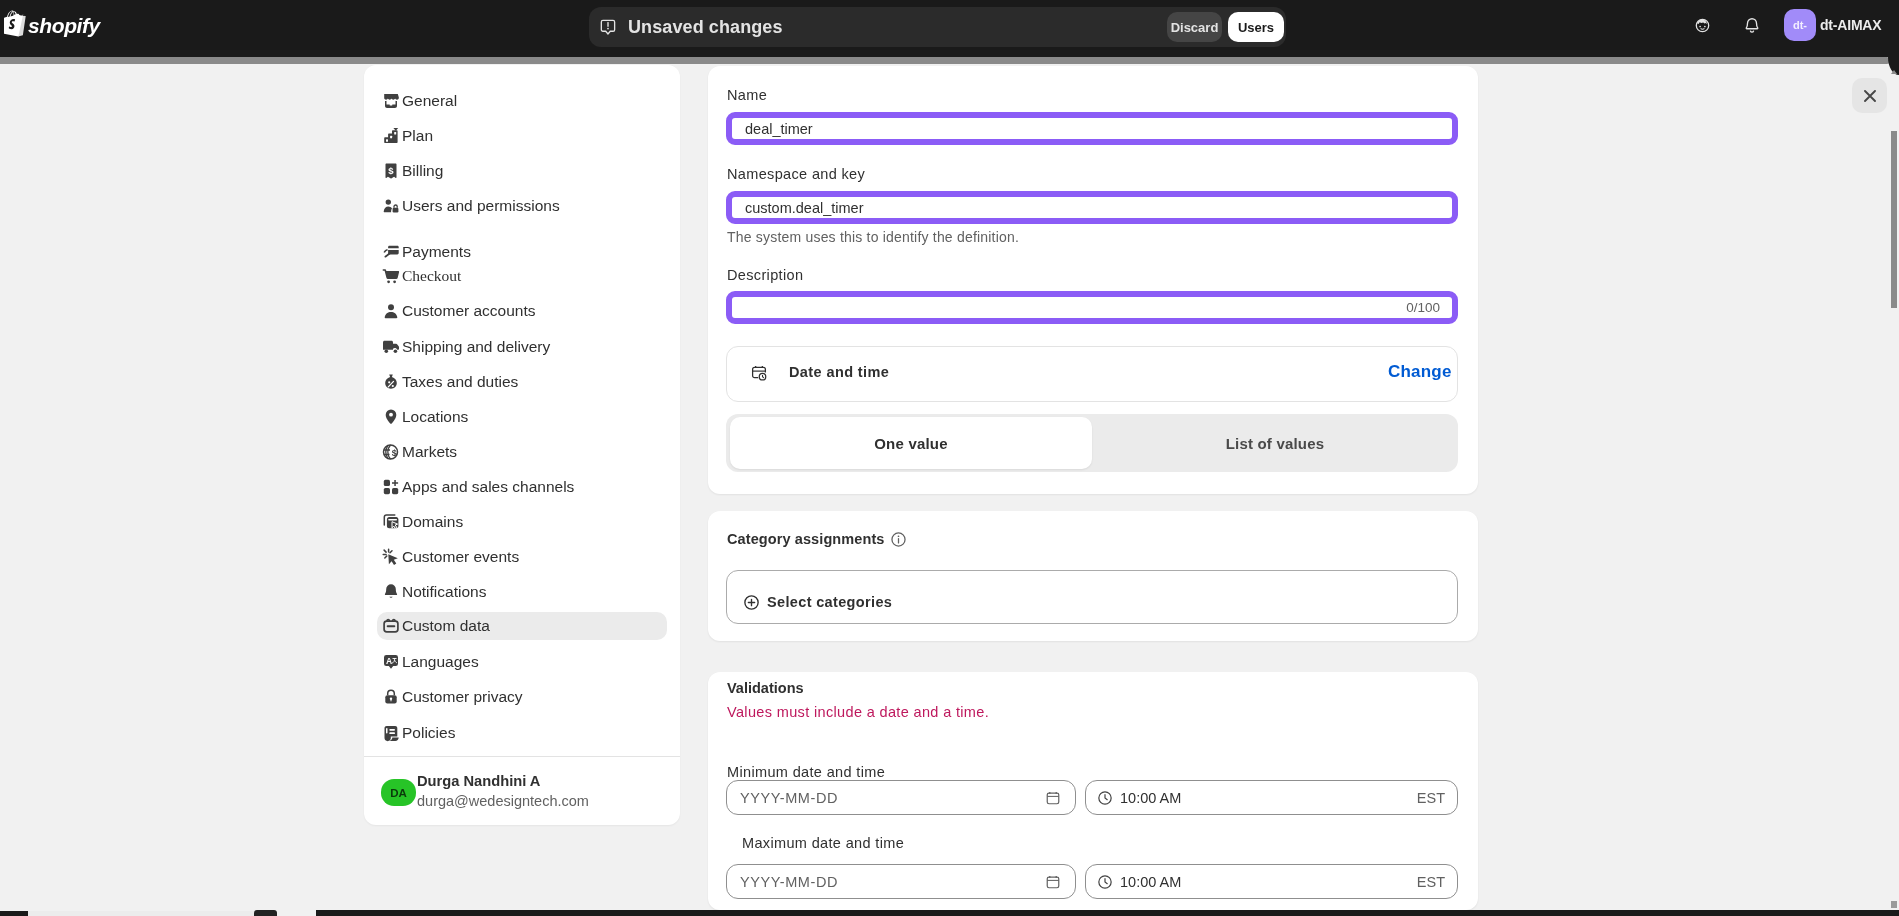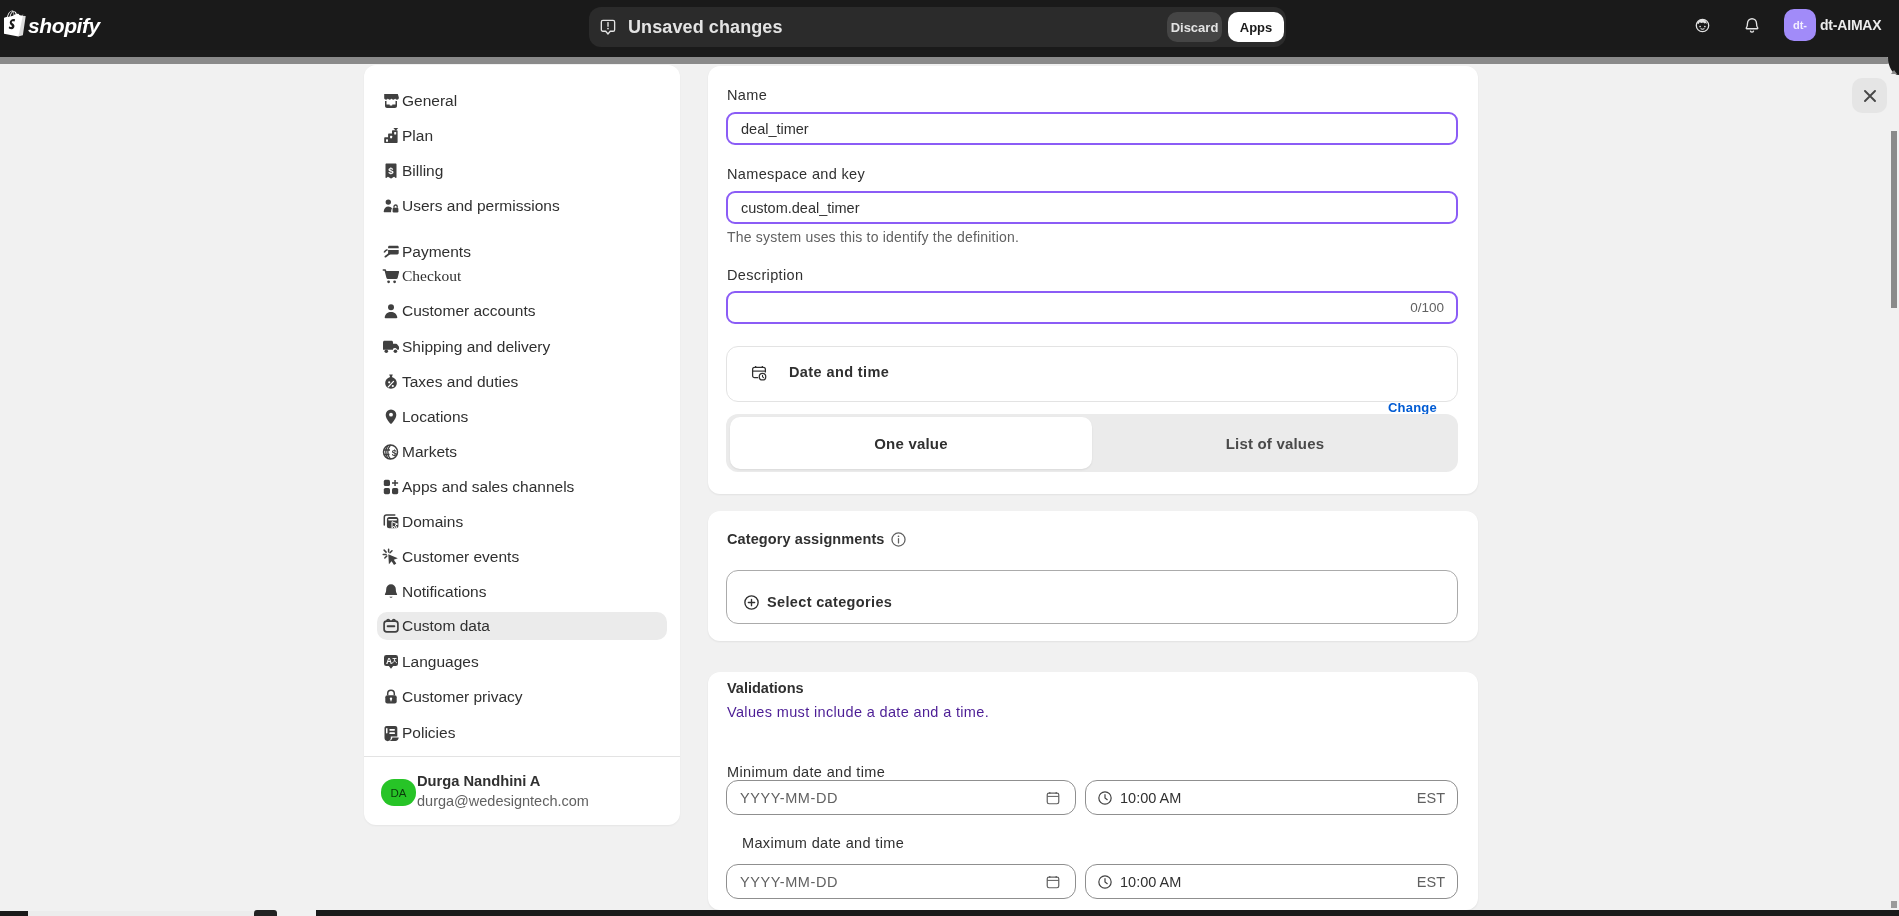--- a/index.html
+++ b/index.html
@@ -14,21 +14,21 @@
   .tbtn { position:absolute; top:12px; height:30px; border-radius:10px; font-size:13px; font-weight:700; display:flex; align-items:center; justify-content:center; }
   
   #sidebar { position:absolute; left:364px; top:65px; width:316px; height:760px; background:#fff; border-radius:12px; box-shadow:0 1px 2px rgba(0,0,0,.05); }
   .nav-item { position:absolute; left:13px; width:290px; height:32px; display:flex; align-items:center; border-radius:10px; }
   .nav-item svg { margin-left:4px; width:20px; height:20px; flex:none; }
   .nav-item span { margin-left:1px; font-size:15.5px; color:#303030; }
   .nav-sel { background:#ebebeb; }
   
   .card { position:absolute; left:708px; width:770px; background:#fff; border-radius:12px; box-shadow:0 1px 2px rgba(26,26,26,.07); }
   .lbl { position:absolute; font-size:14.5px; letter-spacing:.35px; line-height:20px; color:#303030; }
-  .inp { position:absolute; background:#fff; border:2px solid #8b5cf6; border-radius:9px; display:flex; align-items:center; font-size:14.5px; color:#303030; }
+  .inp { position:absolute; background:#fff; border:6px solid #8b5cf6; border-radius:9px; display:flex; align-items:center; font-size:14.5px; color:#303030; }
   .inp2 { position:absolute; background:#fff; border:1px solid #8f8f8f; border-radius:12px; display:flex; align-items:center; font-size:14.5px; color:#303030; }
   .gray { color:#616161; }
 </style>
 </head>
 <body>
 
 <div id="topbar"></div>
 <div id="strip"></div>
 <div id="corner"></div>
 
@@ -40,21 +40,21 @@
 <div class="abs" style="left:28px;top:14px;color:#fff;font-size:21px;font-weight:700;font-style:italic;letter-spacing:-.4px;">shopify</div>
 
 <div id="pill"></div>
 <svg class="abs" style="left:600px;top:19px" width="16" height="17" viewBox="0 0 16 17" fill="none" stroke="#e3e3e3" stroke-width="1.4">
   <path d="M2.6 1.1h10.8c.9 0 1.6.7 1.6 1.6v8.2c0 .9-.7 1.6-1.6 1.6h-3l-2.4 2.8-2.4-2.8h-3c-.9 0-1.6-.7-1.6-1.6V2.7c0-.9.7-1.6 1.6-1.6z" transform="scale(0.95) translate(0.4,0.4)"></path>
   <path d="M8 3.6v3.6" stroke-linecap="round"></path>
   <circle cx="8" cy="9.6" r="0.9" fill="#e3e3e3" stroke="none"></circle>
 </svg>
 <div class="abs" style="left:628px;top:17px;color:#e3e3e3;font-size:18px;font-weight:700;letter-spacing:.1px;">Unsaved changes</div>
 <div class="tbtn" style="left:1167px;width:55px;background:#454545;color:#e3e3e3;">Discard</div>
-<div class="tbtn" style="left:1228px;width:56px;background:#fff;color:#1a1a1a;">Apps</div>
+<div class="tbtn" style="left:1228px;width:56px;background:#fff;color:#1a1a1a;">Users</div>
 
 <svg class="abs" style="left:1694px;top:17px" width="17" height="17" viewBox="0 0 20 20">
   <circle cx="10" cy="10" r="7.3" fill="none" stroke="#e3e3e3" stroke-width="1.5"></circle>
   <path fill="#e3e3e3" d="M10 2.8c-3 0-5.5 1.9-6.5 4.6l1.9.8 1.2-2 2 .9 2.3-.5 1.5 1.1 1.2-.7 1.7 1.2C14.6 4.7 12.5 2.8 10 2.8z"></path>
   <circle cx="7.2" cy="11.2" r="1" fill="#e3e3e3"></circle>
   <circle cx="12.8" cy="11.2" r="1" fill="#e3e3e3"></circle>
   <path d="M8 13.8c.6.5 1.1.7 2 .7s1.4-.2 2-.7" fill="none" stroke="#e3e3e3" stroke-width="1.2" stroke-linecap="round"></path>
 </svg>
 <svg class="abs" style="left:1743px;top:16px" width="18" height="19" viewBox="0 0 20 20" fill="none" stroke="#e3e3e3" stroke-width="1.5">
   <path d="M10 2.5a5 5 0 0 1 5 5c0 2.5.5 4 1.3 5.1.3.4 0 1-.5 1H4.2c-.5 0-.8-.6-.5-1C4.5 11.5 5 10 5 7.5a5 5 0 0 1 5-5z"></path>
@@ -219,21 +219,21 @@
         <rect x="5" y="5.1" width="1.5" height="5.4" rx=".75" fill="#fff"></rect>
         <rect x="8.3" y="6" width="5.7" height="1.7" rx=".85" fill="#fff"></rect>
         <rect x="8.3" y="9.3" width="5.7" height="1.7" rx=".85" fill="#fff"></rect>
         <path d="M11.3 14.5h6.4c0 1.9-1.5 3.4-3.4 3.4H8.1c1.8-.1 3.2-1.5 3.2-3.4z"></path>
       </svg>
   <span>Policies</span>
     </div>
 </div>
 
 <div class="abs" style="left:364px;top:756px;width:316px;height:1px;background:#e3e3e3;"></div>
-<div class="abs" style="left:381px;top:779px;width:35px;height:27px;border-radius:13px;background:#27c427;display:flex;align-items:center;justify-content:center;font-size:11.5px;font-weight:400;color:#0b3a0b;">DA</div>
+<div class="abs" style="left:381px;top:779px;width:35px;height:27px;border-radius:13px;background:#27c427;display:flex;align-items:center;justify-content:center;font-size:11.5px;font-weight:700;color:#0b3a0b;">DA</div>
 <div class="abs" style="left:417px;top:773px;font-size:14.7px;font-weight:700;color:#303030;">Durga Nandhini A</div>
 <div class="abs" style="left:417px;top:793px;font-size:14.5px;color:#616161;">durga@wedesigntech.com</div>
 
 <div class="card" style="top:66px;height:428px;"></div>
 <div class="card" style="top:511px;height:130px;"></div>
 <div class="card" style="top:672px;height:238px;"></div>
 <div id="cardcontent">
 
 <div class="lbl" style="left:727px;top:85px;">Name</div>
 <div class="inp" style="left:726px;top:112px;width:732px;height:33px;padding-left:13px;">deal_timer</div>
@@ -247,42 +247,42 @@
 
 <div class="abs" style="left:726px;top:346px;width:732px;height:56px;border:1px solid #e3e3e3;border-radius:12px;"></div>
 <svg class="abs" style="left:750px;top:364px" width="18" height="18" viewBox="0 0 20 20" fill="none" stroke="#303030" stroke-width="1.4">
   <path d="M6.3 2.2v2M13.7 2.2v2"></path>
   <path d="M9.1 15.2H5.1c-1.2 0-2.2-1-2.2-2.2V5.9c0-1.2 1-2.2 2.2-2.2h9.8c1.2 0 2.2 1 2.2 2.2v3.5"></path>
   <path d="M3 7.9h14" stroke-width="1.3"></path>
   <circle cx="13.9" cy="14.1" r="3.6" fill="#fff"></circle>
   <path d="M13.9 12.5v1.7l1.2.9" stroke-width="1.2" stroke-linecap="round"></path>
 </svg>
 <div class="abs" style="left:789px;top:362px;font-size:14.5px;letter-spacing:.4px;font-weight:700;color:#303030;line-height:20px;">Date and time</div>
-<div class="abs" style="left:1388px;top:362px;font-size:13px;letter-spacing:.2px;font-weight:700;color:#005bd3;line-height:20px;margin-top:36px;">Change</div>
+<div class="abs" style="left:1388px;top:362px;font-size:17px;letter-spacing:.2px;font-weight:700;color:#005bd3;line-height:20px;">Change</div>
 
 <div class="abs" style="left:726px;top:414px;width:732px;height:58px;background:#ebebeb;border-radius:12px;"></div>
 <div class="abs" style="left:730px;top:417px;width:362px;height:52px;background:#fff;border-radius:10px;box-shadow:0 1px 2px rgba(0,0,0,.08);"></div>
 <div class="abs" style="left:730px;top:417px;width:362px;height:52px;display:flex;align-items:center;justify-content:center;font-size:15px;letter-spacing:.2px;font-weight:700;color:#303030;">One value</div>
 <div class="abs" style="left:1092px;top:417px;width:366px;height:52px;display:flex;align-items:center;justify-content:center;font-size:15px;letter-spacing:.2px;font-weight:700;color:#4a4a4a;">List of values</div>
 
 <div class="abs" style="left:727px;top:529px;font-size:14.5px;letter-spacing:.1px;font-weight:700;color:#303030;line-height:20px;">Category assignments</div>
 <svg class="abs" style="left:890px;top:531px" width="17" height="17" viewBox="0 0 20 20" fill="none" stroke="#616161" stroke-width="1.5">
   <circle cx="10" cy="10" r="7.7"></circle>
   <path d="M10 9v5" stroke-linecap="round"></path>
   <circle cx="10" cy="6.2" r="1" fill="#616161" stroke="none"></circle>
 </svg>
 <div class="abs" style="left:726px;top:570px;width:732px;height:54px;border:1px solid #ababab;border-radius:12px;background:#fff;"></div>
 <svg class="abs" style="left:743px;top:594px" width="17" height="17" viewBox="0 0 20 20" fill="none" stroke="#303030" stroke-width="1.6">
   <circle cx="10" cy="10" r="7.8"></circle>
   <path d="M10 6.3v7.4M6.3 10h7.4" stroke-linecap="round"></path>
 </svg>
 <div class="abs" style="left:767px;top:592px;font-size:14.5px;letter-spacing:.35px;font-weight:700;color:#303030;line-height:20px;">Select categories</div>
 
 <div class="abs" style="left:727px;top:678px;font-size:14.5px;font-weight:700;color:#303030;line-height:20px;">Validations</div>
-<div class="abs" style="left:727px;top:702px;font-size:14.5px;letter-spacing:.35px;color:#4c1d95;line-height:20px;">Values must include a date and a time.</div>
+<div class="abs" style="left:727px;top:702px;font-size:14.5px;letter-spacing:.35px;color:#be185d;line-height:20px;">Values must include a date and a time.</div>
 <div class="lbl" style="left:727px;top:762px;">Minimum date and time</div>
 <div class="inp2" style="left:726px;top:780px;width:350px;height:35px;padding-left:13px;">
       <span class="gray" style="letter-spacing:.6px;">YYYY-MM-DD</span>
   <svg style="position:absolute;right:14px;top:9px" width="16" height="16" viewBox="0 0 20 20" fill="none" stroke="#616161" stroke-width="1.5">
         <path d="M6 2.5v2.5M14 2.5v2.5"></path>
         <rect x="2.8" y="3.8" width="14.4" height="13.4" rx="2.2"></rect>
         <path d="M2.8 8h14.4" stroke-width="1.3"></path>
       </svg>
 </div>
 <div class="inp2" style="left:1085px;top:780px;width:373px;height:35px;padding-left:11px;">

